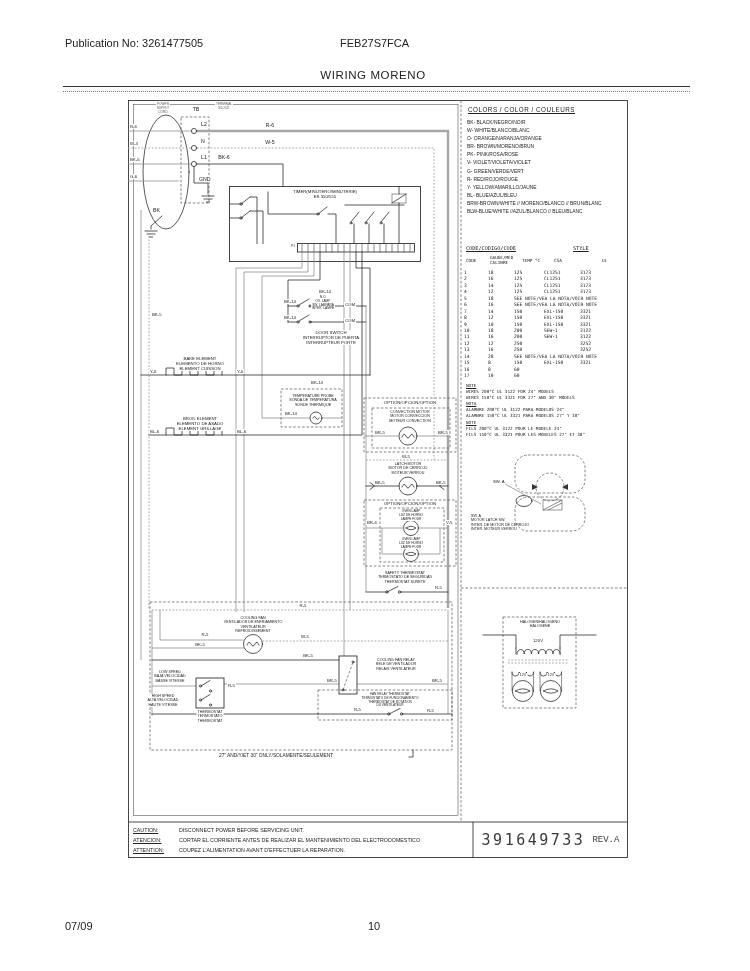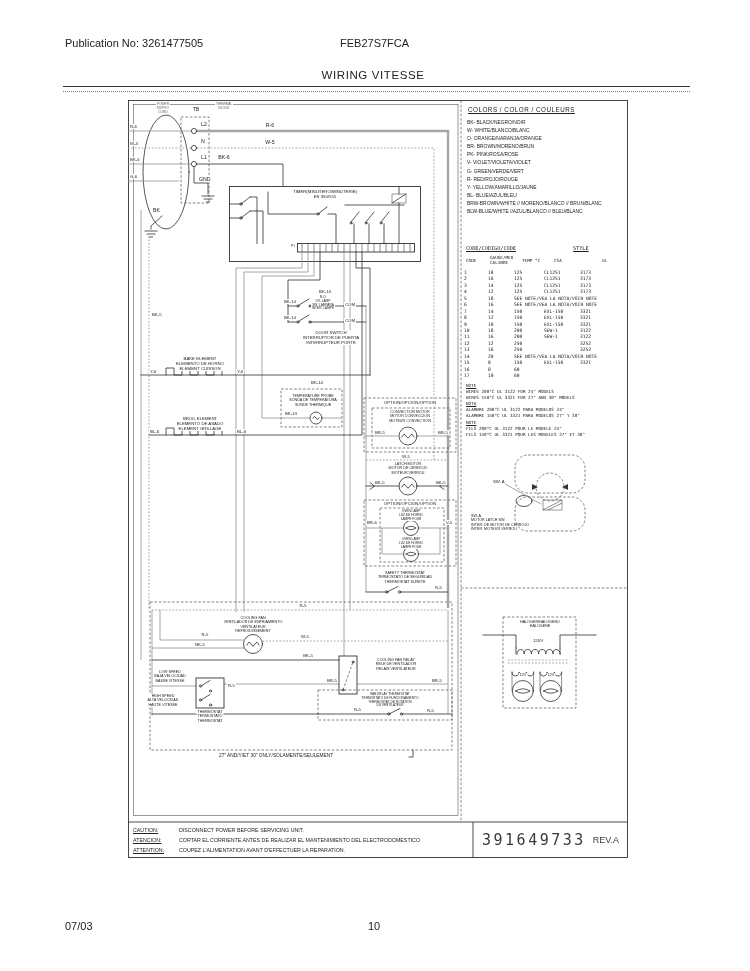--- a/index.html
+++ b/index.html
@@ -36,30 +36,30 @@
   .notes{position:absolute;left:466px;top:383px;z-index:2}
   .notes div{font-family:"DejaVu Sans Mono",monospace;font-size:4.3px;line-height:1.42;
              white-space:nowrap;color:#222}
   .notes div:nth-child(3n+1){text-decoration:underline}
   .caut{position:absolute;left:133px;top:825px;z-index:2}
   .crow2{display:flex;font-size:5.3px;line-height:10px;color:#222;white-space:nowrap}
   .clab{width:46px;text-decoration:underline}
   .pn{position:absolute;left:473px;top:822px;width:155px;height:36px;display:flex;
       align-items:center;justify-content:center;gap:7px;z-index:2}
   .pn-num{font-family:"DejaVu Sans Mono",monospace;font-size:15px;letter-spacing:2.5px;color:#3a3a3a}
-  .pn-rev{font-family:Liberation Sans, sans-serif;font-size:9px;color:#3a3a3a}
+  .pn-rev{font-family:Liberation Mono, monospace;font-size:9px;color:#3a3a3a}
 </style>
 </head>
 <body>
 
 <div class="page">
 
   <div class="hd" style="left:65px;top:37px">Publication No: 3261477505</div>
   <div class="hd" style="left:340px;top:37px">FEB27S7FCA</div>
-  <div class="hd title" style="left:373px;top:69px">WIRING VITESSE</div>
+  <div class="hd title" style="left:373px;top:69px">WIRING MORENO</div>
   <div class="rule"></div>
   <div class="rule2"></div>
 
   <svg class="art" width="750" height="971" viewBox="0 0 750 971">
 
     <rect class="bx" x="128.5" y="100.5" width="499" height="757"></rect>
     <rect class="bx2" x="133.5" y="104.5" width="324.5" height="711"></rect>
     <line class="bxd" x1="461" y1="100.5" x2="461" y2="822"></line>
     <line class="bx" x1="128.5" y1="822" x2="627.5" y2="822"></line>
     <line class="bx" x1="473" y1="822" x2="473" y2="858"></line>
@@ -478,16 +478,16 @@
       <div class="crow2">
       <span class="clab">ATTENTION:</span>
       <span class="ctext">COUPEZ L'ALIMENTATION AVANT D'EFFECTUER LA REPARATION.</span>
     </div>
     </div>
   <div class="pn">
     <span class="pn-num">391649733</span>
     <span class="pn-rev">REV.A</span>
   </div>
 
-  <div class="hd" style="left:65px;top:920px">07/03</div>
+  <div class="hd" style="left:65px;top:920px">07/09</div>
   <div class="hd" style="left:368px;top:920px">10</div>
 
 </div>
 
 </body></html>

